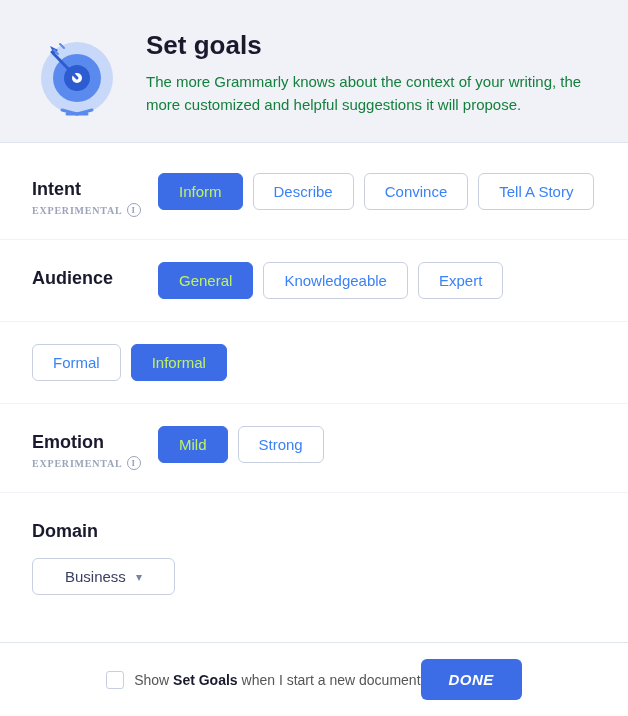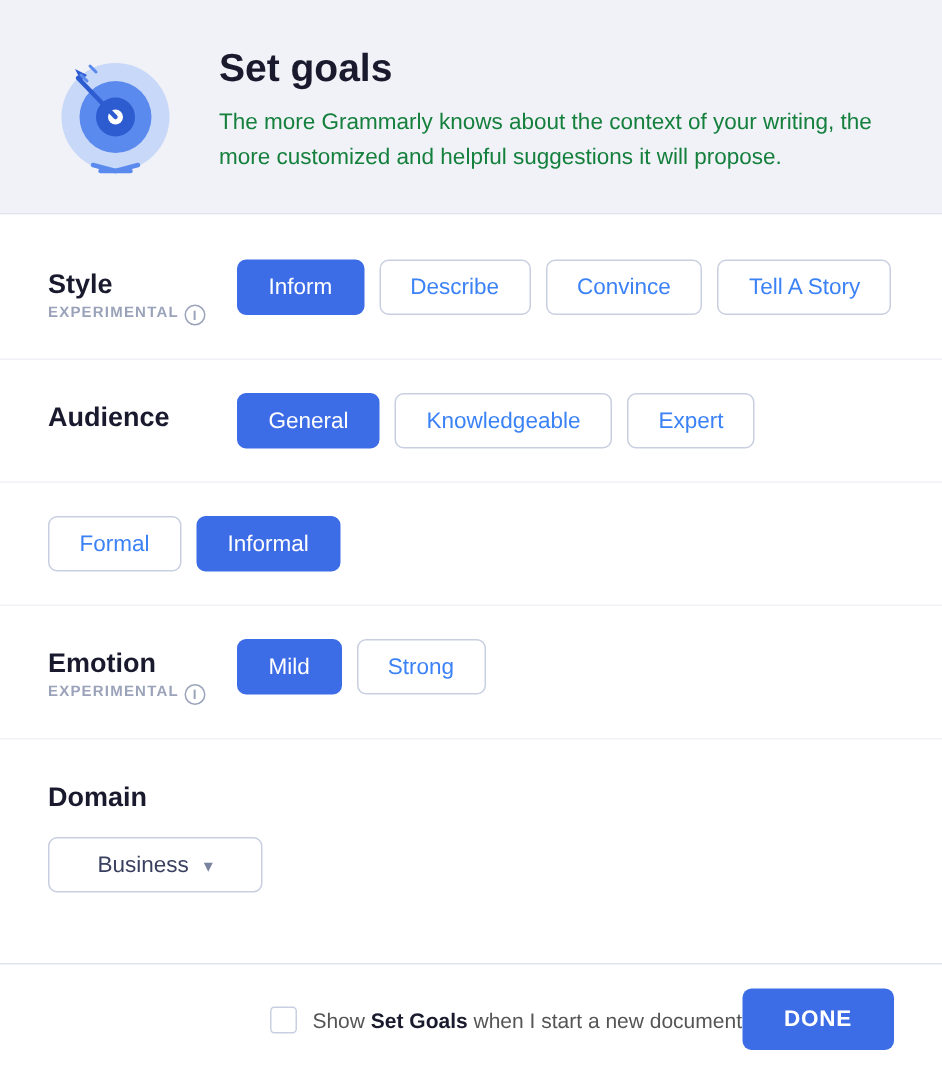--- a/index.html
+++ b/index.html
@@ -71,23 +71,24 @@
       display: block;
     }
 
     .label-col .label-sub {
       font-size: 10px;
       font-weight: 600;
       color: #9ba3ba;
       letter-spacing: 0.8px;
       text-transform: uppercase;
       display: flex;
-      align-items: flex-start;
+      align-items: center;
       gap: 4px;
       margin-top: 3px;
+      font-family: Liberation Serif, serif;
     }
 
     .info-icon {
       width: 14px;
       height: 14px;
       border-radius: 50%;
       border: 1.5px solid #9ba3ba;
       display: inline-flex;
       align-items: center;
       justify-content: center;
@@ -112,21 +113,21 @@
       color: #3b82f6;
       font-size: 15px;
       font-weight: 500;
       cursor: pointer;
       transition: all 0.15s;
     }
 
     .option-btn.active {
       background: #3d6ce7;
       border-color: #3d6ce7;
-      color: #ffffff;
+      color: #bef264;
     }
 
     .dropdown-btn {
       padding: 9px 32px;
       border-radius: 6px;
       border: 1.5px solid #c8cfe0;
       background: #fff;
       color: #3a4060;
       font-size: 15px;
       font-weight: 500;
@@ -139,24 +140,24 @@
 
     .dropdown-btn .chevron {
       margin-left: auto;
       font-size: 12px;
       color: #7a83a0;
     }
 
     .footer-section {
       background: #fff;
       border-top: 1px solid #e0e4ef;
-      padding: 16px 32px;
-      display: flex;
-      align-items: center;
-      justify-content: flex-end;
+      padding: 16px 52px;
+      display: flex;
+      align-items: center;
+      justify-content: center;
     }
 
     .footer-left {
       display: flex;
       align-items: center;
       gap: 10px;
       font-size: 14px;
       color: #555;
     }
 
@@ -179,20 +180,21 @@
       background: #3d6ce7;
       color: #fff;
       border: none;
       border-radius: 6px;
       padding: 12px 28px;
       font-size: 15px;
       font-weight: 700;
       letter-spacing: 0.5px;
       cursor: pointer;
       text-transform: uppercase;
+      font-style: italic;
     }
   </style>
 </head>
 <body>
 
 <div class="header-section">
   <div class="target-icon">
     <svg viewBox="0 0 90 90" xmlns="http://www.w3.org/2000/svg">
 
       <circle cx="45" cy="50" r="36" fill="#c8d8f8"></circle>
@@ -218,21 +220,21 @@
   <div class="header-text">
     <h1>Set goals</h1>
     <p>The more Grammarly knows about the context of your writing, the more customized and helpful suggestions it will propose.</p>
   </div>
 </div>
 
 <div class="content-section">
 
   <div class="goal-row">
     <div class="label-col">
-      <span class="label-main">Style</span>
+      <span class="label-main">Intent</span>
       <span class="label-sub">
         <span>EXPERIMENTAL</span>
         <span class="info-icon">i</span>
       </span>
     </div>
     <div class="options-col">
       <button class="option-btn active">Inform</button>
       <button class="option-btn">Describe</button>
       <button class="option-btn">Convince</button>
       <button class="option-btn">Tell A Story</button>

